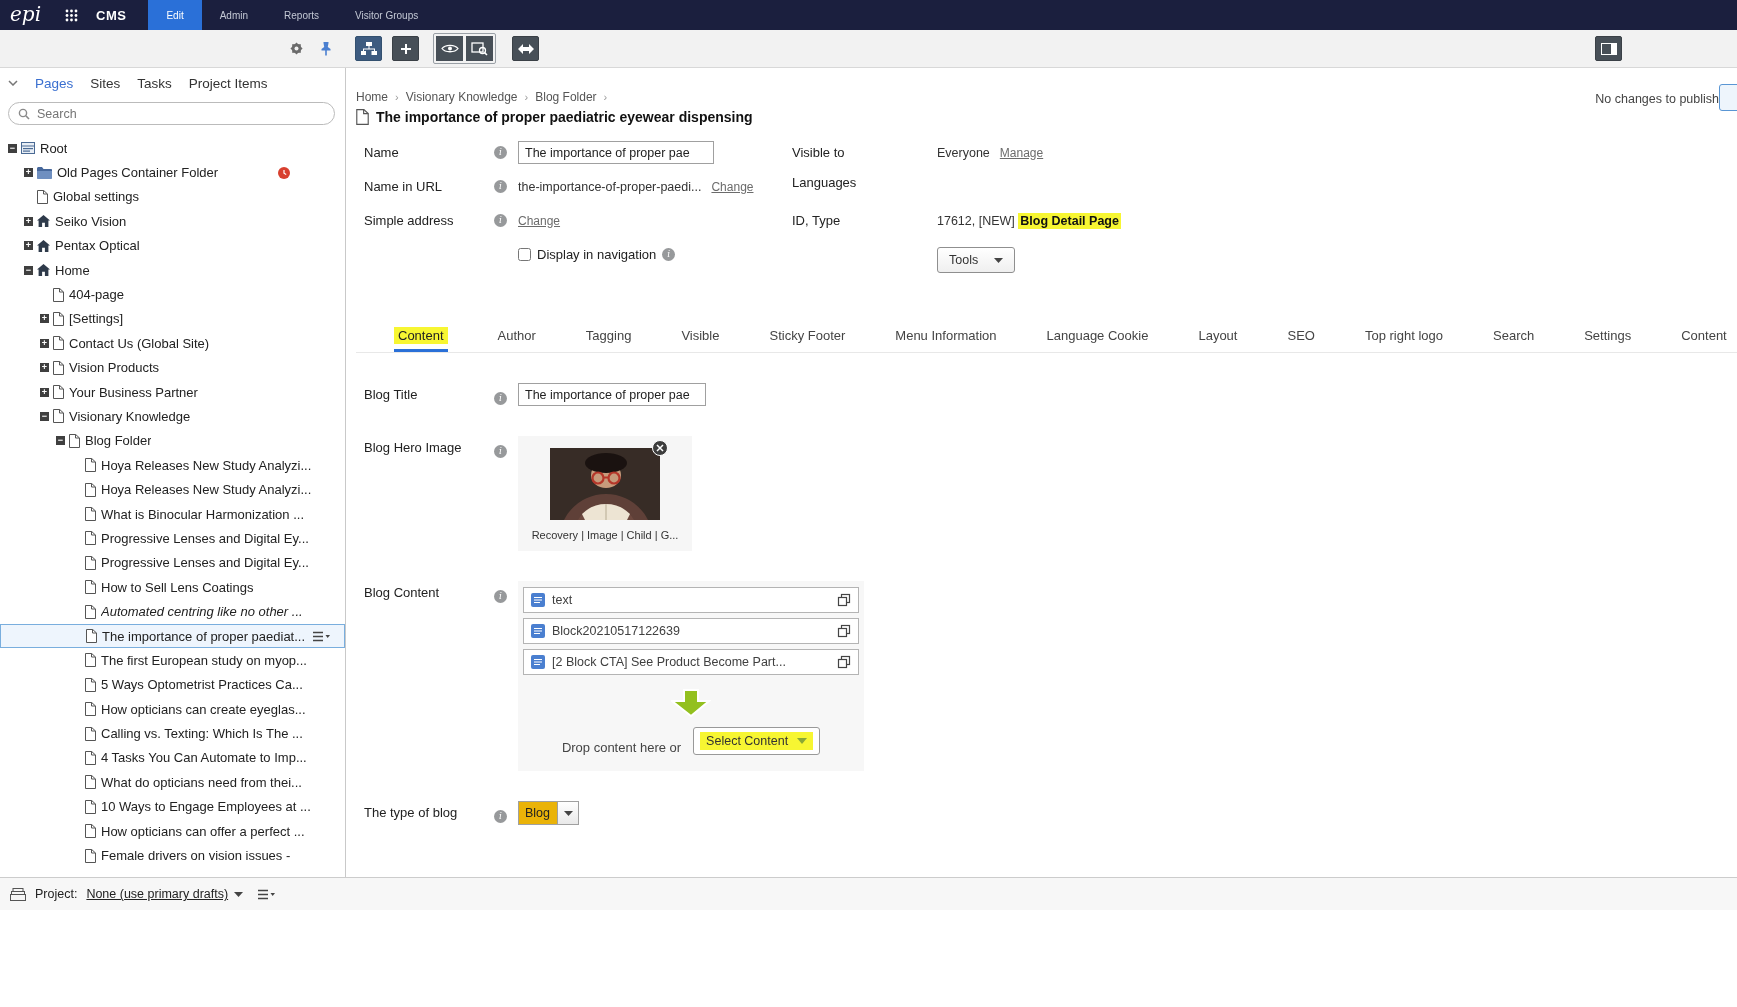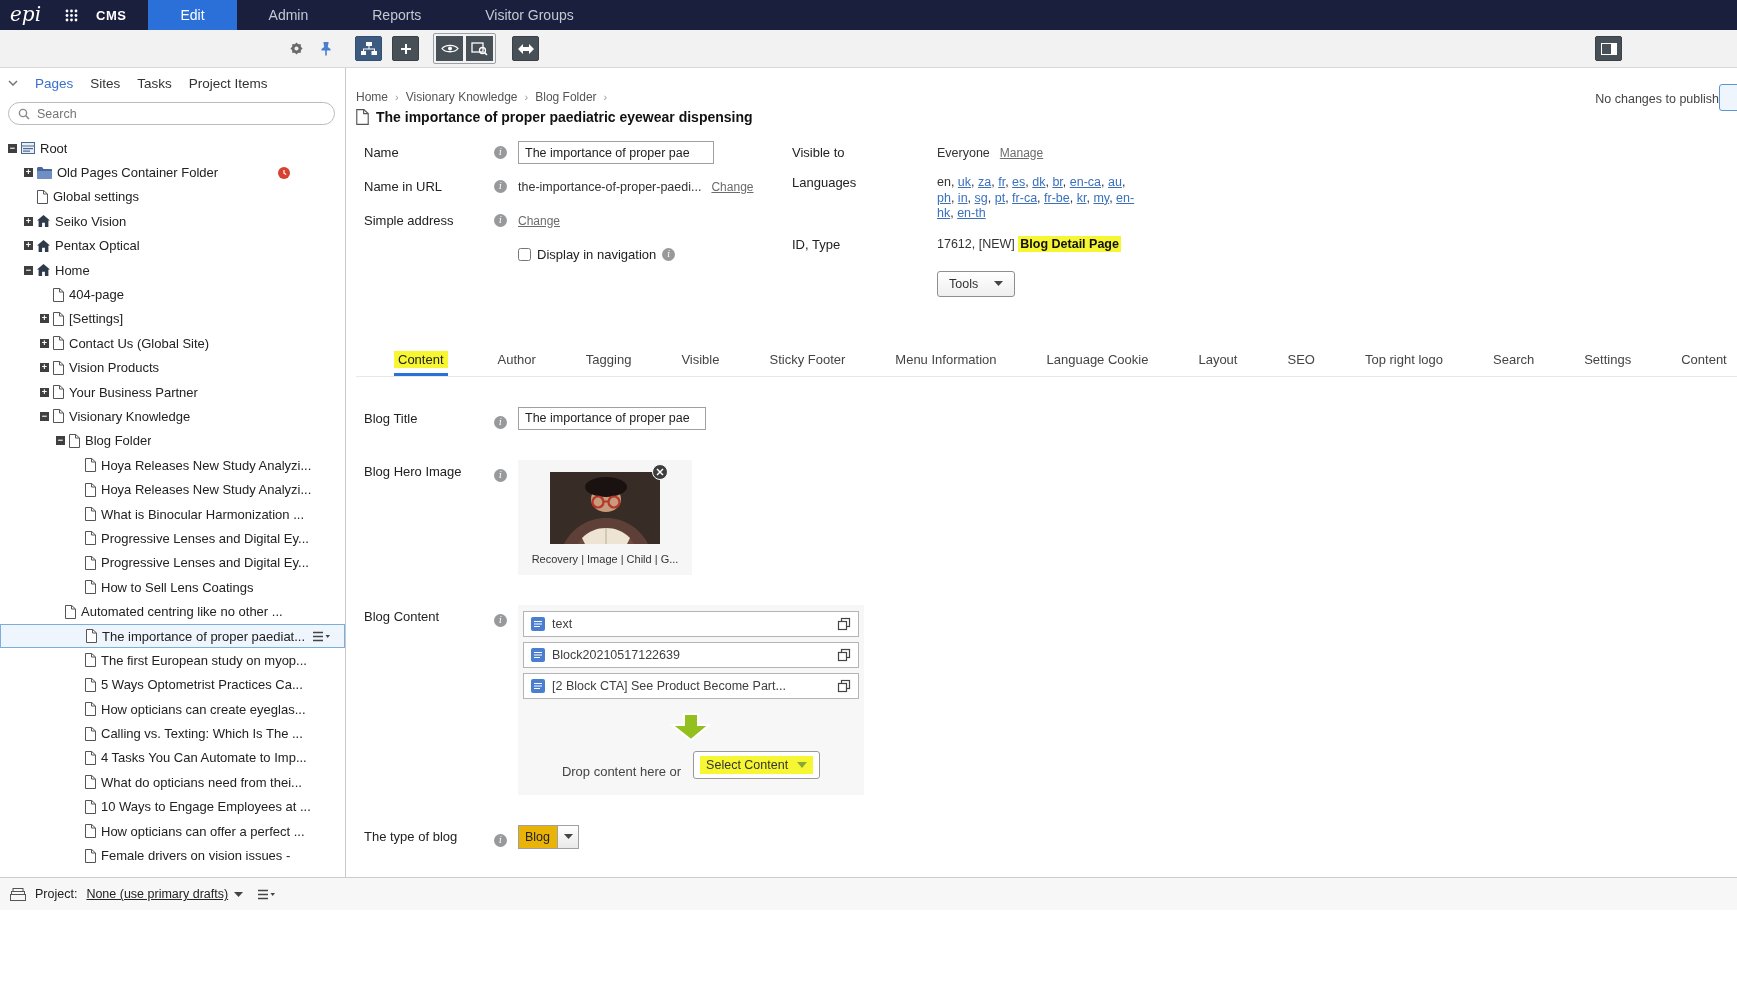--- a/index.html
+++ b/index.html
@@ -7,21 +7,21 @@
   body{font-family:"Liberation Sans",sans-serif;color:#222;min-height:1007px;width:1737px}
   a{cursor:pointer}
   .app{width:1737px;height:910px;display:flex;flex-direction:column;overflow:hidden;background:#fff}
 
   
   .topbar{height:30px;flex:0 0 30px;background:#1b1f3e;display:flex;align-items:stretch}
   .logo{color:#fff;font-family:"DejaVu Serif",serif;font-style:italic;font-size:20px;display:flex;align-items:center;padding:0 14px 2px 10px;cursor:default}
   .apps-btn{display:flex;align-items:center;padding:0 10px;cursor:pointer}
   .product{color:#fff;font-weight:bold;font-size:13px;letter-spacing:.5px;display:flex;align-items:center;padding:0 16px 0 8px}
   .nav-tabs{display:flex;margin-left:6px}
-  .nav-tab{display:flex;align-items:center;padding:0 32px;font-size:14px;color:#c3c8d4;cursor:pointer}
+  .nav-tab{display:flex;align-items:center;padding:0 18px;font-size:10px;color:#c3c8d4;cursor:pointer}
   .nav-tab.active{background:#2a70d8;color:#fff}
 
   
   .subbar{height:38px;flex:0 0 38px;background:#f2f2f2;border-bottom:1px solid #d8d8d8;display:flex}
   .subbar-left{width:346px;flex:0 0 346px;display:flex;align-items:center;justify-content:flex-end;gap:16px;padding-right:14px}
   .icon-btn{display:flex;align-items:center;cursor:pointer}
   .subbar-main{flex:1;display:flex;align-items:center;padding-left:9px;position:relative}
   .tb-btn{width:27px;height:25px;background:#474f57;border:1px solid #3a4046;border-radius:2px;display:flex;align-items:center;justify-content:center;cursor:pointer;flex:0 0 auto}
   .tb-btn.active{background:#3d5b80;border-color:#33506f}
   .tb-sp10{margin-left:10px}
@@ -419,21 +419,21 @@
           <div class="tree-row" style="padding-left: 72px;">
             <span class="exp-spacer"></span>
             <span class="ticon">
               <svg width="11" height="14" viewBox="0 0 11 14">
                 <path fill="#fff" stroke="#555" d="M.5.5h6.2L10.5 4v9.5H.5z"></path>
                 <path fill="none" stroke="#555" d="M6.5.5V4h4"></path>
               </svg>
             </span>
             <span class="tlabel">How to Sell Lens Coatings</span>
           </div>
-          <div class="tree-row" style="padding-left: 52px;">
+          <div class="tree-row" style="padding-left: 72px; font-style: italic;">
             <span class="exp-spacer"></span>
             <span class="ticon">
               <svg width="11" height="14" viewBox="0 0 11 14">
                 <path fill="#fff" stroke="#555" d="M.5.5h6.2L10.5 4v9.5H.5z"></path>
                 <path fill="none" stroke="#555" d="M6.5.5V4h4"></path>
               </svg>
             </span>
             <span class="tlabel">Automated centring like no other ...</span>
           </div>
           <div class="tree-row selected" style="padding-left: 72px;">
@@ -598,21 +598,20 @@
             </div>
           </div>
           <div class="props-right">
             <div class="prow">
               <span class="plabel r">Visible to</span>
               <span class="pvalue">Everyone</span>
               <a class="manage-link">Manage</a>
             </div>
             <div class="prow top">
               <span class="plabel r">Languages</span>
-              <div class="langs"><span>en, </span><a>uk</a>, <a>za</a>, <a>fr</a>, <a>es</a>, <a>dk</a>, <a>br</a>, <a>en-ca</a>, <a>au</a>, <a>ph</a>, <a>in</a>, <a>sg</a>, <a>pt</a>, <a>fr-ca</a>, <a>fr-be</a>, <a>kr</a>, <a>my</a>, <a>en-hk</a>, <a>en-th</a></div>
             </div>
             <div class="prow">
               <span class="plabel r">ID, Type</span>
               <span class="pvalue"><span>17612, [NEW]</span>&nbsp;<span class="hl-bold">Blog Detail Page</span></span>
             </div>
             <div class="prow">
               <button class="tools-btn">
                 <span>Tools</span>
                 <span style="display:flex">
                     <svg width="9" height="5" viewBox="0 0 9 5">

